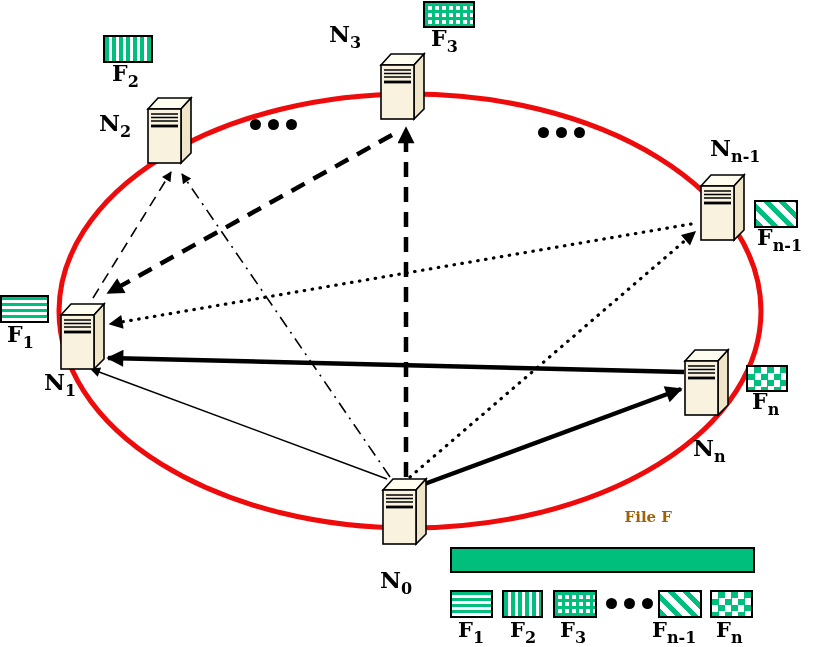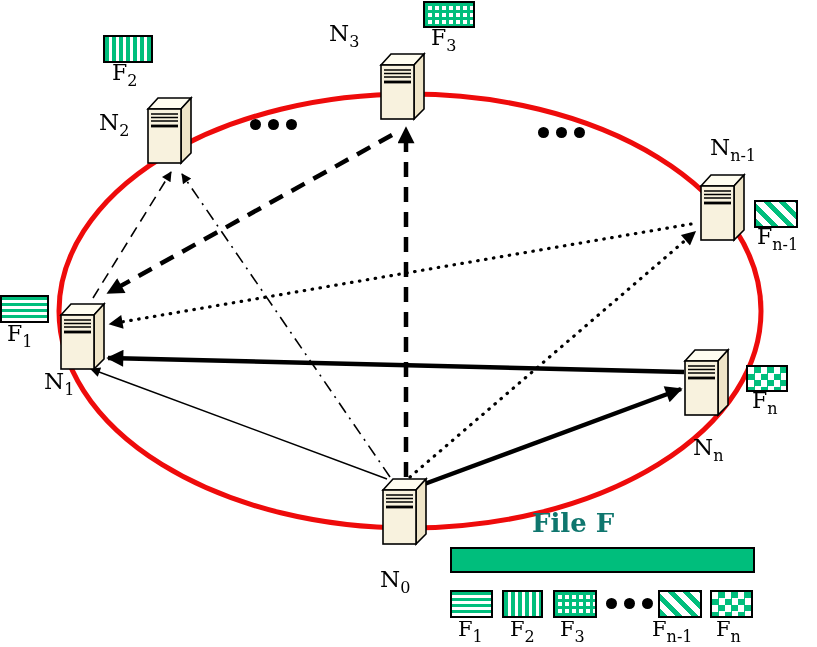--- a/index.html
+++ b/index.html
@@ -10,36 +10,36 @@
     --color-server_side:#EFE5C8;
     --color-server_top:#FFFDF0;
   }
   html,body{margin:0;padding:0;background:#fff;}
   .canvas{
     position:relative;width:817px;height:647px;background:#fff;
     font-family:"DejaVu Serif","Liberation Serif",serif;overflow:hidden;
   }
   svg.layer{position:absolute;left:0;top:0;}
   .lbl{
-    position:absolute;font-weight:normal;color:#000;white-space:nowrap;
+    position:absolute;font-weight:bold;color:#000;white-space:nowrap;
     font-size:23px;line-height:1;
   }
   .lbl .sub{font-size:16px;vertical-align:-6px;}
   .frag{position:absolute;border:2px solid #000;box-sizing:border-box;background-color:#fff;}
   .pat-horizontal-stripes{background-image:repeating-linear-gradient(180deg,var(--color-green) 0 3px,#fff 3px 6px);}
   .pat-vertical-stripes{background-image:repeating-linear-gradient(90deg,var(--color-green) 0 4px,#fff 4px 7px);}
   .pat-grid{background-image:
       repeating-linear-gradient(180deg,var(--color-green) 0 2.6px,transparent 2.6px 7px),
       repeating-linear-gradient(90deg,var(--color-green) 0 2.6px,#fff 2.6px 7px);}
   .pat-diagonal-stripes{background-image:repeating-linear-gradient(45deg,var(--color-green) 0 5px,#fff 5px 11px);}
   .pat-checkerboard{background-image:repeating-conic-gradient(var(--color-green) 0% 25%,#fff 0% 50%);background-size:13px 13px;}
   .pat-solid{background-color:var(--color-green);}
   .dots{position:absolute;display:flex;gap:7px;align-items:center;}
   .dot{width:11px;height:11px;border-radius:50%;background:#000;}
-  .legend-title{position:absolute;font-weight:bold;font-size:26px;color:#0f766e;width:140px;text-align:left;}
+  .legend-title{position:absolute;font-weight:bold;font-size:15px;color:#a16207;width:140px;text-align:right;}
 </style>
 </head>
 <body>
 
 <div class="canvas">
 
   <svg class="layer" width="817" height="647" viewBox="0 0 817 647">
     <defs>
       <marker id="arrow-big" viewBox="0 0 10 10" refX="9" refY="5" markerWidth="21" markerHeight="17" orient="auto" markerUnits="userSpaceOnUse">
           <path d="M0,0 L10,5 L0,10 z" fill="#000"></path>

